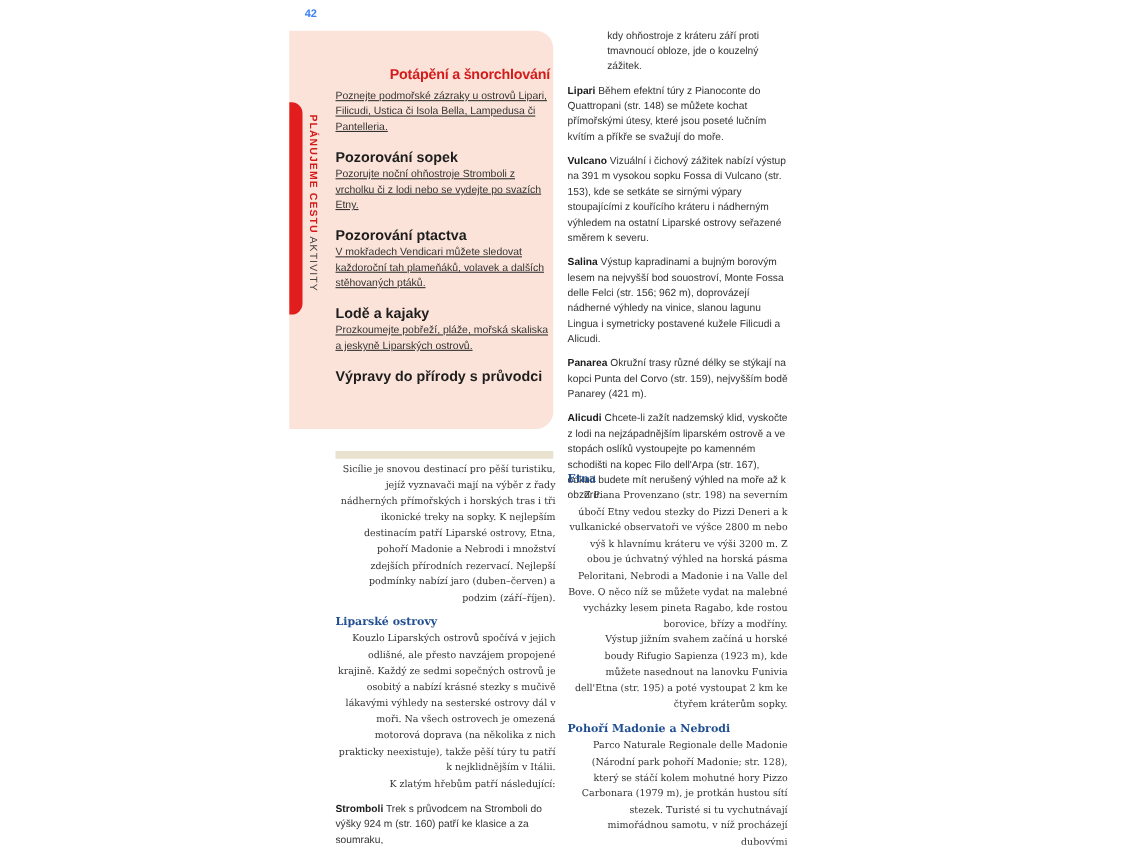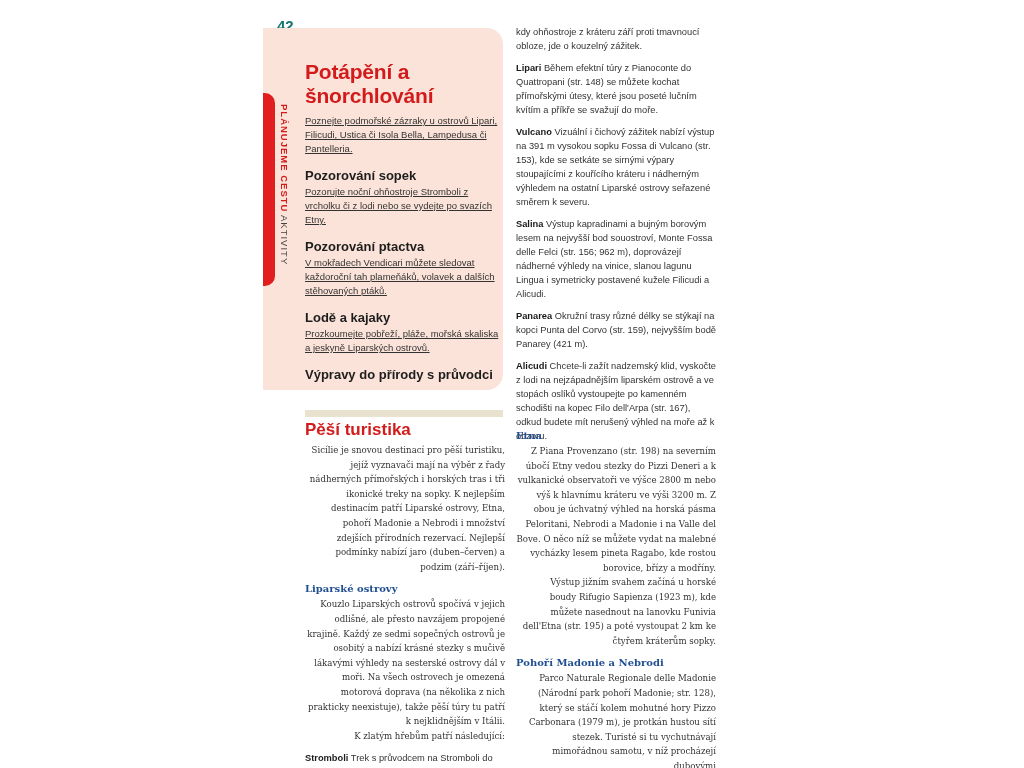--- a/index.html
+++ b/index.html
@@ -1,41 +1,41 @@
 <!DOCTYPE html>
 <html><head>
 <meta charset="utf-8">
 <style>
   html, body { margin:0; padding:0; }
   body { width:1024px; height:768px; background:#ffffff; position:relative; overflow:hidden;
          font-family:"Liberation Sans", sans-serif; color:#2a2a2a; }
-  .page-num { position:absolute; left:277px; top:17px; font-weight:bold; font-size:15px; color:#0f766e;
+  .page-num { position:absolute; left:277px; top:7px; font-weight:bold; font-size:10px; color:#3b82f6;
               font-family:"Liberation Sans", sans-serif; }
   .box { position:absolute; left:263px; top:28px; width:240px; height:362px; background:#fbe3d9;
          border-radius:0 16px 16px 0; }
   .side-tab { position:absolute; left:263px; top:93px; width:12px; height:193px; background:#e11d1d;
               border-radius:0 10px 10px 0; }
   .side-label { position:absolute; left:279px; top:104px; width:14px; height:190px; }
   .side-label span { display:block; writing-mode:vertical-rl; font-size:9.5px; letter-spacing:1px; white-space:nowrap; }
   .side-label .strong { color:#d41b1b; font-weight:bold; }
   .side-label .light { color:#444; font-weight:normal; margin-top:3px; }
   .box-content { position:absolute; left:305px; top:60px; width:195px; }
-  .box-title { color:#d41b1b; font-weight:bold; font-size:21px; margin:0 0 6px 0; letter-spacing:-0.2px; }
+  .box-title { color:#d41b1b; font-weight:bold; font-size:13px; margin:0 0 6px 0; letter-spacing:-0.2px;text-align:right; }
   .box-h { font-weight:bold; font-size:13px; color:#1d1d1d; margin:12px 0 2px 0; }
   .box-p { font-size:9.5px; line-height:14px; color:#333; margin:0;text-decoration:underline; }
   .rule { position:absolute; left:305px; top:410px; width:198px; height:7px; background:#e9e2cf; }
   .col1 { position:absolute; left:305px; top:420px; width:200px; }
   .h-main { color:#d41b1b; font-weight:bold; font-size:17px; margin:0 0 3px 0; }
   .serif-p { font-family:"DejaVu Serif", serif; font-size:8.6px; line-height:14.6px; color:#333; margin:0;text-align:right; }
   .indent { text-indent:14px; }
   .h-blue { font-family:"DejaVu Serif", serif; color:#1f4f91; font-weight:bold; font-size:10px; margin:9px 0 3px 0; }
   .entry { font-size:9.3px; line-height:14px; color:#333; margin:8px 0 0 0; }
   .entry b { color:#1a1a1a; }
   .col2 { position:absolute; left:516px; top:25px; width:200px; }
-  .col2 .entry:first-child { margin-top:0; }
+  .col2 .entry:first-child { margin-top:0;margin-left:36px; }
   .col2b { position:absolute; left:516px; top:430px; width:200px; }
   .col2b .h-blue:first-child { margin-top:0; }
 </style>
 </head>
 <body>
 
 <div class="page-num">42</div>
 
 <div class="box"></div>
 <div class="side-tab"></div>
@@ -60,21 +60,20 @@
     <p class="box-p">Prozkoumejte pobřeží, pláže, mořská skaliska a jeskyně Liparských ostrovů.</p>
   </div>
   <div>
     <h3 class="box-h">Výpravy do přírody s průvodci</h3>
   </div>
 </div>
 
 <div class="rule"></div>
 
 <div class="col1">
-  <h2 class="h-main">Pěší turistika</h2>
   <p class="serif-p">Sicílie je snovou destinací pro pěší turistiku, jejíž vyznavači mají na výběr z řady nádherných přímořských i horských tras i tři ikonické treky na sopky. K nejlepším destinacím patří Liparské ostrovy, Etna, pohoří Madonie a Nebrodi i množství zdejších přírodních rezervací. Nejlepší podmínky nabízí jaro (duben–červen) a podzim (září–říjen).</p>
   <h3 class="h-blue">Liparské ostrovy</h3>
   <p class="serif-p">Kouzlo Liparských ostrovů spočívá v jejich odlišné, ale přesto navzájem propojené krajině. Každý ze sedmi sopečných ostrovů je osobitý a nabízí krásné stezky s mučivě lákavými výhledy na sesterské ostrovy dál v moři. Na všech ostrovech je omezená motorová doprava (na několika z nich prakticky neexistuje), takže pěší túry tu patří k nejklidnějším v Itálii.</p>
   <p class="serif-p indent">K zlatým hřebům patří následující:</p>
   <p class="entry"><b>Stromboli</b> <span>Trek s průvodcem na Stromboli do výšky 924 m (str. 160) patří ke klasice a za soumraku,</span></p>
 </div>
 
 <div class="col2">
   <p class="entry">kdy ohňostroje z kráteru září proti tmavnoucí obloze, jde o kouzelný zážitek.</p>
   <p class="entry"><b>Lipari</b> <span>Během efektní túry z Pianoconte do Quattropani (str. 148) se můžete kochat přímořskými útesy, které jsou poseté lučním kvítím a příkře se svažují do moře.</span></p>

